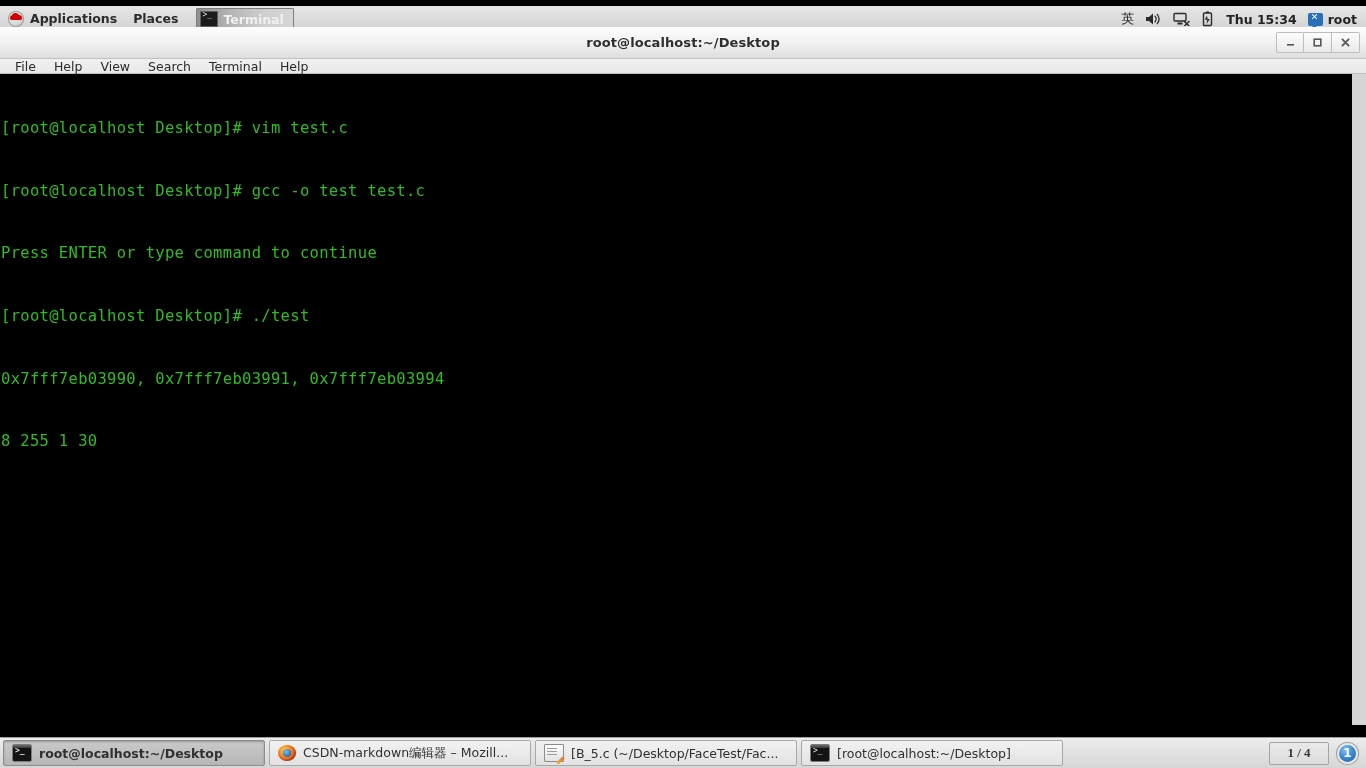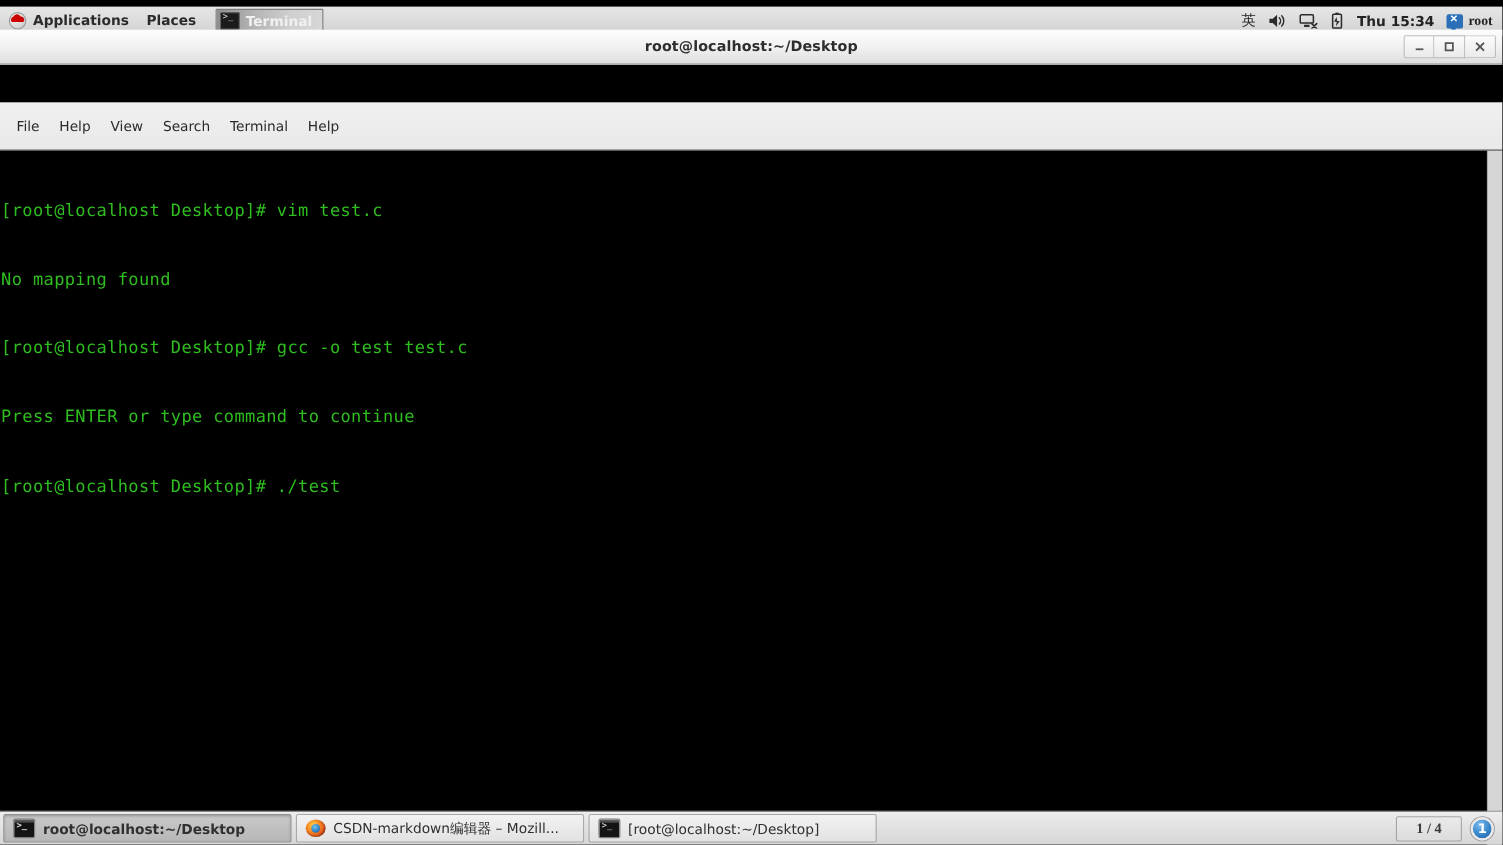--- a/index.html
+++ b/index.html
@@ -100,21 +100,20 @@
     padding-right: 9px;
     font-size: 12.5px;
     font-weight: bold;
     color: #232323;
   }
   .tray-ime { font-size: 13px; font-weight: normal; color: #1e1e1e; }
   .tray-icon { display: flex; align-items: center; }
   .tray-user {
     display: flex; align-items: center; gap: 5px;
     font-weight: bold;
-    font-family: Liberation Serif, serif;
   }
   .user-badge {
     width: 15px; height: 13px;
     background: #2a6fb8;
     border-radius: 2px;
     position: relative;
     flex: none;
   }
   .user-badge::after {
     content: "";
@@ -168,27 +167,26 @@
     border-left-width: 0;
     color: #5c5c5c;
     font-size: 11px;
     box-sizing: border-box;
   }
   .win-btn:first-child { border-left-width: 1px; border-radius: 2px 0 0 2px; }
   .win-btn:last-child { border-radius: 0 2px 2px 0; }
   .win-btn svg { display: block; }
 
   #menubar {
-    height: 44px;
+    height: 15px;
     background: linear-gradient(to bottom, #f0f0f0, #e9e9e9);
     border-bottom: 1px solid #bdbdbd;
     display: flex; align-items: center;
     padding-left: 6px;
     box-sizing: border-box;
-    margin-top: 34px;
   }
   .menu-item {
     padding: 3px 9px;
     font-size: 12.5px;
     color: #2a2a2a;
     border-radius: 2px;
     white-space: nowrap;
   }
 
   #term-body {
@@ -418,42 +416,47 @@
       <div class="menu-item">Help</div>
       <div class="menu-item">View</div>
       <div class="menu-item">Search</div>
       <div class="menu-item">Terminal</div>
       <div class="menu-item">Help</div>
     </div>
 
     <div id="term-body">
       <div id="term-text">
         <div class="tline">[root@localhost Desktop]# vim test.c</div>
-        <div class="tline">No mapping found</div>
         <div class="tline">[root@localhost Desktop]# gcc -o test test.c</div>
         <div class="tline">Press ENTER or type command to continue</div>
         <div class="tline">[root@localhost Desktop]# ./test</div>
+        <div class="tline">0x7fff7eb03990, 0x7fff7eb03991, 0x7fff7eb03994</div>
+        <div class="tline">8 255 1 30</div>
       </div>
       <div id="term-scrollbar"></div>
     </div>
   </div>
 
   <div id="bottom-panel">
     <div id="tasklist">
 
       <div class="task-btn active">
         <span class="ic ic-terminal"></span>
         <span class="task-label">root@localhost:~/Desktop</span>
       </div>
 
       <div class="task-btn">
         <span class="ic ic-firefox"></span>
         <span class="task-label">CSDN-markdown编辑器 – Mozill...</span>
       </div>
 
+      <div class="task-btn">
+        <span class="ic ic-gedit"></span>
+        <span class="task-label">[B_5.c (~/Desktop/FaceTest/Fac...</span>
+      </div>
 
       <div class="task-btn">
         <span class="ic ic-terminal"></span>
         <span class="task-label">[root@localhost:~/Desktop]</span>
       </div>
     </div>
 
     <div id="workspace-area">
       <div id="workspace-switcher">1 / 4</div>
       <div id="notify-badge">1</div>

